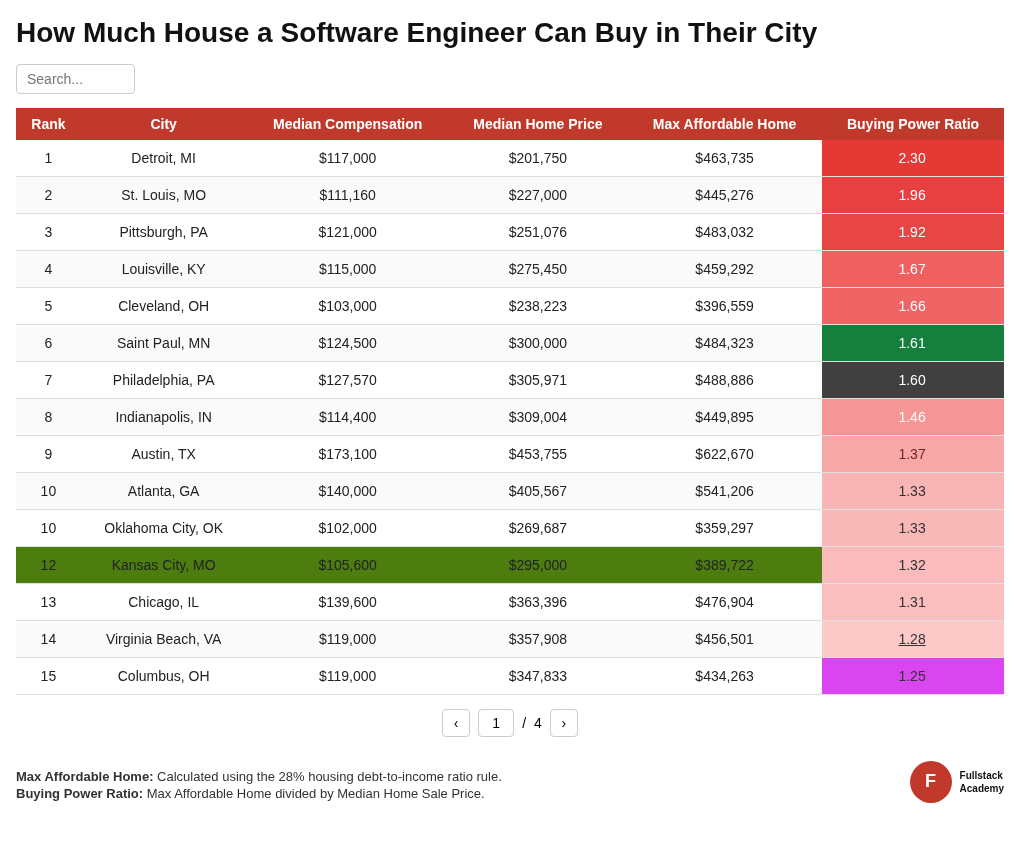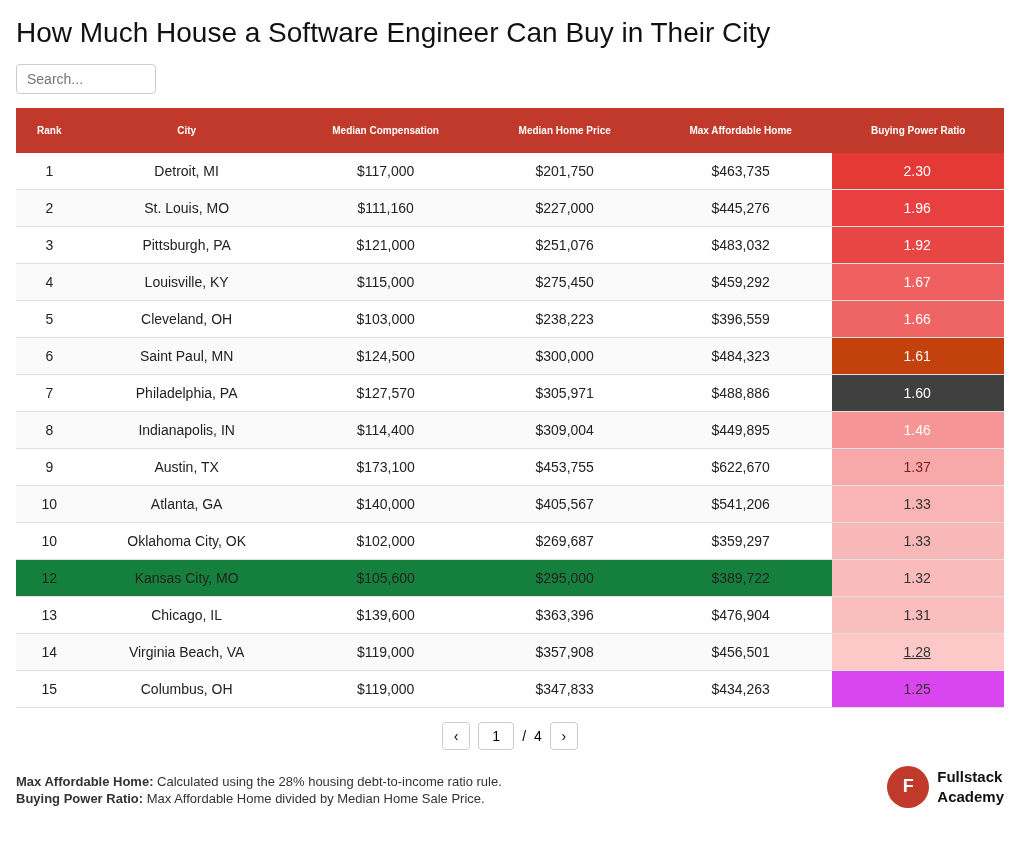--- a/index.html
+++ b/index.html
@@ -5,48 +5,48 @@
     * { box-sizing: border-box; margin: 0; padding: 0; }
     body {
       font-family: Arial, sans-serif;
       background: #fff;
       padding: 16px;
       width: 1020px;
       min-height: 862px;
     }
     h1 {
       font-size: 28px;
-      font-weight: normal;
+      font-weight: bold;
       color: #111;
       margin-bottom: 14px;
       line-height: 1.2;
     }
     .search-input {
       border: 1px solid #ccc;
       border-radius: 4px;
       padding: 6px 10px;
       font-size: 14px;
-      width: 140px;
+      width: 119px;
       margin-bottom: 14px;
       color: #888;
     }
     table {
       width: 100%;
       border-collapse: collapse;
       font-size: 14px;
     }
     thead tr {
       background: #c0392b;
       color: #fff;
     }
     thead th {
-      padding: 17px 10px;
+      padding: 8px 10px;
       text-align: center;
       font-weight: bold;
-      font-size: 10px;
+      font-size: 14px;
     }
     tbody tr {
       border-bottom: 1px solid #e0e0e0;
     }
     tbody td {
       padding: 10px;
       text-align: center;
       color: #222;
       font-size: 14px;
     }
@@ -77,21 +77,21 @@
     }
     .page-input {
       width: 36px;
       height: 28px;
       text-align: center;
       border: 1px solid #ccc;
       border-radius: 4px;
       font-size: 14px;
     }
     .footer-notes {
-      margin-top: 16px;
+      margin-top: 24px;
       font-size: 13px;
       color: #333;
       display: flex;
       justify-content: space-between;
       align-items: flex-end;
     }
     .footer-text p {
       margin-bottom: 2px;
     }
     .footer-text strong {
@@ -108,32 +108,32 @@
       background: #c0392b;
       border-radius: 50%;
       display: flex;
       align-items: center;
       justify-content: center;
       color: #fff;
       font-weight: bold;
       font-size: 18px;
     }
     .logo-text {
-      font-size: 15px;
+      font-size: 10px;
       font-weight: bold;
       color: #111;
       line-height: 1.3;
     }
     
     .r-230 { background-color: #e53935; color: #fff; }
     .r-196 { background-color: #e84040; color: #fff; }
     .r-192 { background-color: #e84545; color: #fff; }
     .r-167 { background-color: #ef6060; color: #fff; text-align: center; }
     .r-166 { background-color: #ef6565; color: #fff; }
-    .r-161 { background-color: #c2410c; color: #fff; }
+    .r-161 { background-color: #15803d; color: #fff; }
     .r-160 { background-color: #404040; color: #fff; }
     .r-146 { background-color: #f59595; color: #fff; }
     .r-137 { background-color: #f7a8a8; color: #7f1d1d; }
     .r-133a { background-color: #f9b5b5; color: #333; }
     .r-133b { background-color: #f9b8b8; color: #333; }
     .r-132 { background-color: #f9bbbb; color: #333; }
     .r-131 { background-color: #fabebe; color: #333; }
     .r-128 { background-color: #fcc8c8; color: #333; text-decoration: underline; }
     .r-125 { background-color: #d946ef; color: #333; }
   </style>
@@ -239,21 +239,21 @@
         <td class="r-133a ratio-cell">1.33</td>
       </tr>
       <tr style="background: rgb(255, 255, 255);">
         <td>10</td>
         <td>Oklahoma City, OK</td>
         <td>$102,000</td>
         <td>$269,687</td>
         <td>$359,297</td>
         <td class="r-133b ratio-cell">1.33</td>
       </tr>
-      <tr style="background: #15803d;">
+      <tr style="background: #4d7c0f;">
         <td>12</td>
         <td>Kansas City, MO</td>
         <td>$105,600</td>
         <td>$295,000</td>
         <td>$389,722</td>
         <td class="r-132 ratio-cell">1.32</td>
       </tr>
       <tr style="background: rgb(255, 255, 255);">
         <td>13</td>
         <td>Chicago, IL</td>

